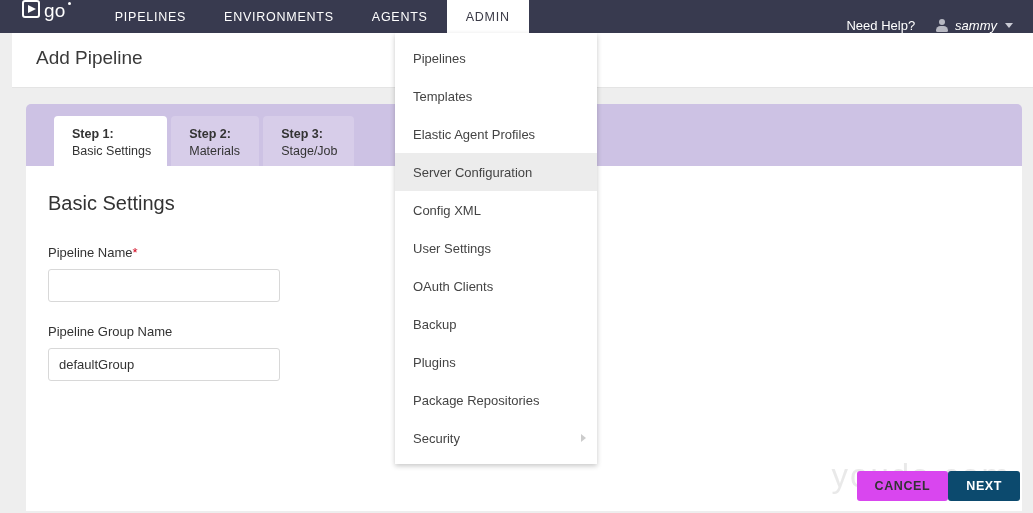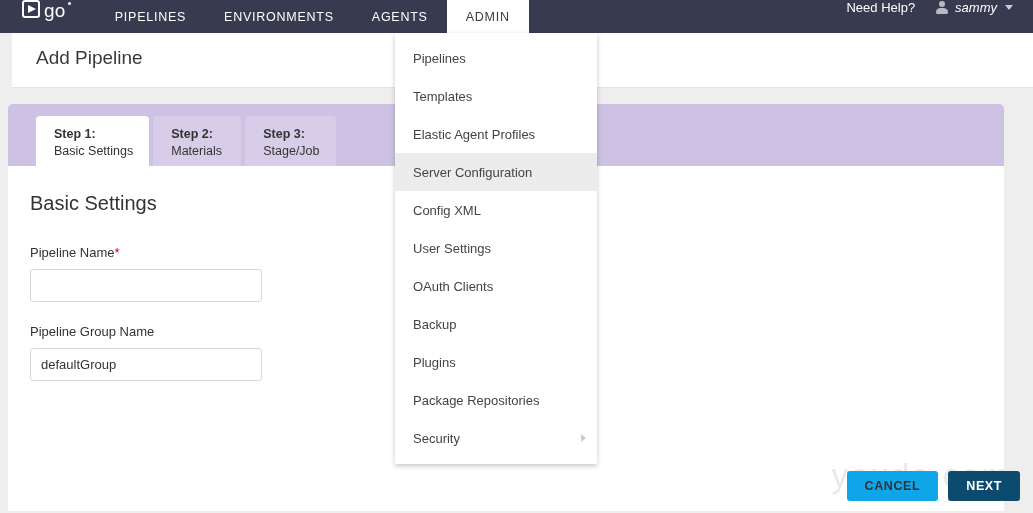--- a/index.html
+++ b/index.html
@@ -68,21 +68,21 @@
     cursor: pointer;
     height: 33px;
   }
   .nav-item.active {
     background: #ffffff;
     color: #3a3a46;
   }
 
   .nav-right {
     margin-left: auto;
-    display: flex; align-items: flex-start;
+    display: flex; align-items: flex-end;
     padding-right: 20px;
   }
   .need-help {
     color: #ffffff;
     font-size: 13px;
     padding: 0 20px;
     cursor: pointer;
   }
   .user-block {
     display: flex; align-items: center;
@@ -137,21 +137,21 @@
 
   
   .content-area {
     position: absolute;
     top: 88px; left: 0;
     width: 1033px; height: 425px;
     background: #eeeeee;
   }
   .wizard {
     position: absolute;
-    left: 8px; top: 16px;
+    left: 26px; top: 16px;
     width: 996px;
   }
   .tabbar {
     background: #cdc2e4;
     border-radius: 5px 5px 0 0;
     height: 62px;
     padding: 12px 0 0 28px;
     display: flex;
     align-items: flex-end;
   }
@@ -229,23 +229,23 @@
     border-radius: 3px;
     font-size: 12.5px;
     letter-spacing: .6px;
     font-weight: bold;
     cursor: pointer;
     height: 30px;
     padding: 0 18px;
     font-family: "Liberation Sans", sans-serif;
   }
   .btn-cancel {
-    background: #0ea5e9;
-    color: #333333;
-    margin-right: 10px;
+    background: #d946ef;
+    color: #333333;
+    margin-right: 0;
   }
   .btn-next {
     background: #0c4a6e;
     color: #ffffff;
   }
   .watermark {
     position: absolute;
     right: 22px; bottom: 18px;
     font-size: 33px;
     letter-spacing: 2px;

